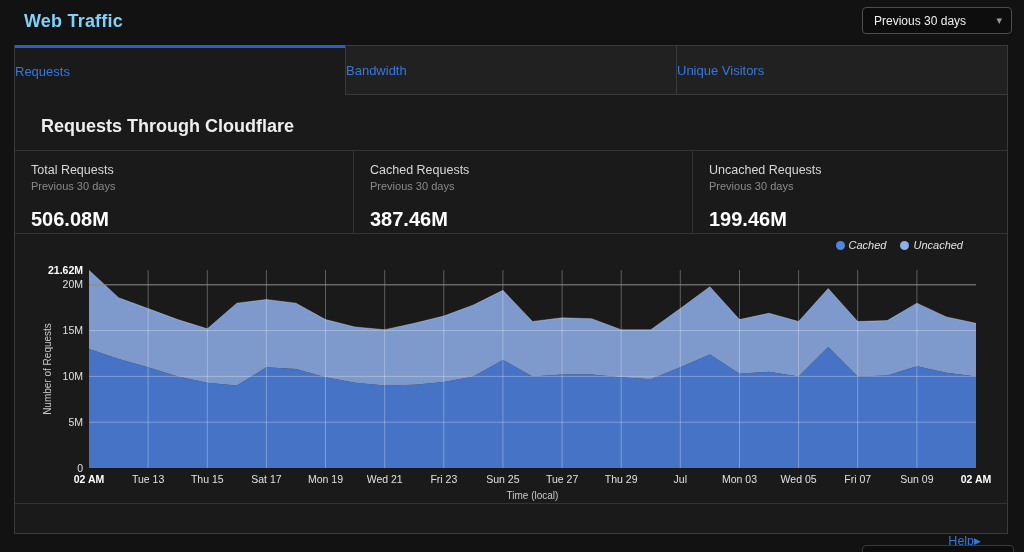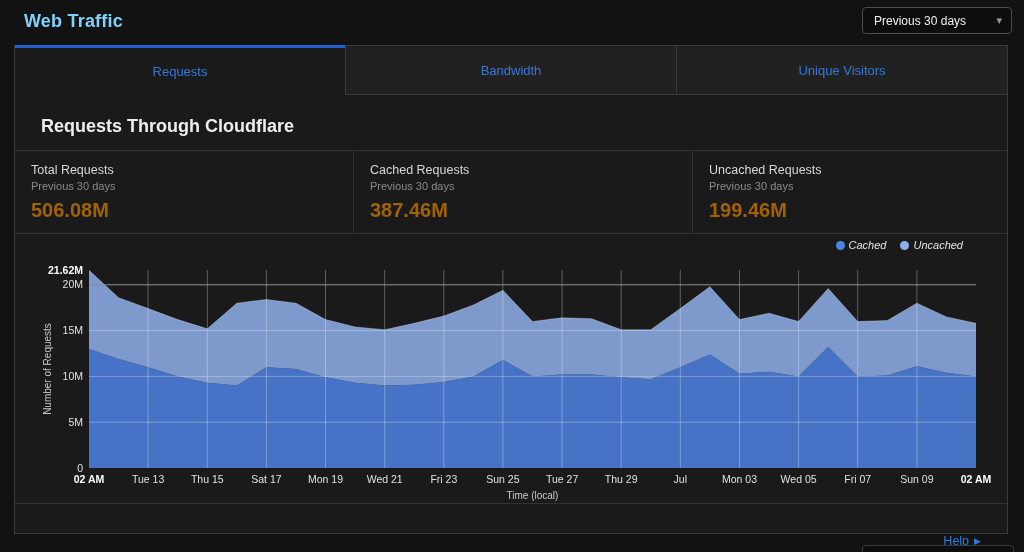--- a/index.html
+++ b/index.html
@@ -29,21 +29,21 @@
   .dropdown .caret { color: #9a9a9a; font-size: 11px; line-height: 1; }
   .panel {
     position: absolute; left: 14px; top: 45px;
     width: 994px; height: 489px;
     background: #1a1a1a;
     border: 1px solid #3a3a3a; border-top: none;
     display: flex; flex-direction: column;
   }
   .tabs { display: flex; height: 50px; flex: 0 0 auto; }
   .tab {
-    flex: 1; display: flex; align-items: center; justify-content: center;
+    flex: 1; display: flex; align-items: center; justify-content: flex-start;
     font-size: 13px; color: #3578dd; cursor: pointer;
     background: #212121;
     border-top: 1px solid #3a3a3a;
     border-bottom: 1px solid #3a3a3a;
     border-left: 1px solid #3a3a3a;
   }
   .tab:first-child { border-left: none; }
   .tab.active {
     background: #1a1a1a;
     border-top: 3px solid #1f62cf;
@@ -57,39 +57,39 @@
   .stats {
     display: flex; flex: 0 0 auto; height: 84px;
     border-top: 1px solid #333333;
     border-bottom: 1px solid #333333;
     gap: 24px;
   }
   .stat-card { flex: 1; padding: 12px 16px 0 16px; }
   .stat-card + .stat-card { border-left: 1px solid #333333; }
   .stat-label { font-size: 12.5px; color: #d8d8d8; }
   .stat-period { font-size: 11px; color: #8a8a8a; margin-top: 3px; }
-  .stat-value { font-size: 20px; font-weight: bold; color: #a16207; margin-top: 7px; }
+  .stat-value { font-size: 20px; font-weight: bold; color: #ffffff; margin-top: 16px; }
   .chart-wrap { position: relative; flex: 1 1 auto; }
   .legend {
     position: absolute; top: 5px; right: 44px;
     display: flex; gap: 14px; align-items: center;
     font-size: 11px; color: #e4e4e4; z-index: 2; font-style: italic;
   }
   .legend-item { display: flex; align-items: center; gap: 4px; cursor: pointer; }
   .legend-dot { width: 9px; height: 9px; border-radius: 50%; display: inline-block; }
   svg.chart { position: absolute; left: 0; top: 16px; }
   .panel-footer {
     flex: 0 0 auto; height: 30px;
     border-top: 1px solid #333333;
     display: flex; align-items: center; justify-content: flex-end;
     padding-right: 26px;
   }
   .help-link {
     color: #2f7bdb; font-size: 12.5px; cursor: pointer;
-    display: flex; align-items: center; gap: 5px; margin-top: 44px;
+    display: flex; align-items: center;  margin-top: 44px;
   }
   .help-link .arrow { font-size: 9px; }
   .cutoff-box {
     position: absolute; left: 862px; top: 545px;
     width: 152px; height: 14px;
     background: #0d0d0d; border: 1px solid #3a3a3a; border-radius: 4px;
   }
 </style>
 </head>
 <body>

